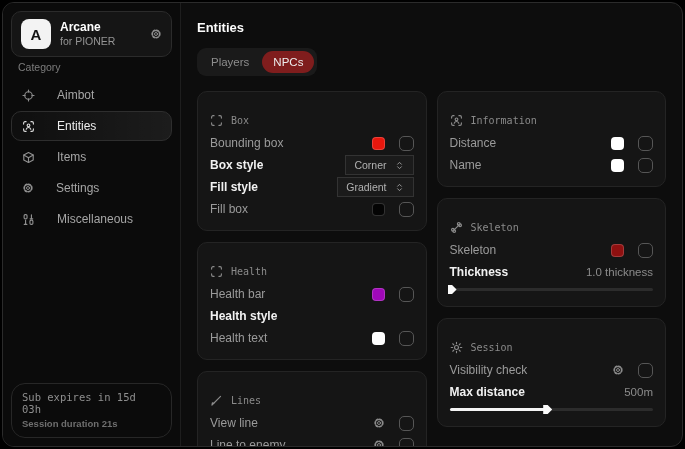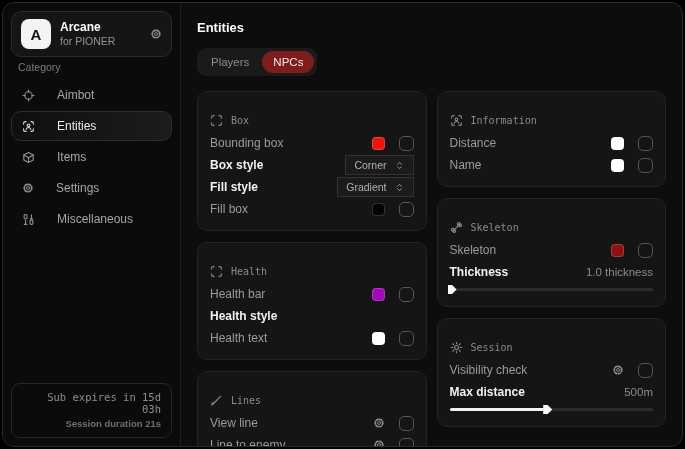--- a/index.html
+++ b/index.html
@@ -22,22 +22,22 @@
   .app-sub { font-size:10.5px; color:#949494; }
   .icon-btn { color:#8d8d8d; display:flex; align-items:center; cursor:pointer; }
   .category { color:#7c7c7c; font-size:10.5px; margin:4px 7px 6px; }
   .nav-item { display:flex; align-items:center; gap:22px; padding:7px 10px;
     margin:1px 0; color:#a6a6a6; font-size:12px; border:1px solid transparent;
     border-radius:10px; cursor:pointer; }
   .nav-item .nav-icon { display:flex; color:#8f8f8f; }
   .nav-item.active { border-color:#2e2e2e; color:#ececec;
     background:linear-gradient(90deg, rgba(255,255,255,0.015), rgba(255,255,255,0.07)); }
   .nav-item.active .nav-icon { color:#dcdcdc; }
-  .sidebar-footer { margin-top:auto; border:1px solid #272727; border-radius:9px;
-    padding:7px 10px 8px;text-align:right; }
+  .sidebar-footer { margin-top:auto; border:1px solid #272727; border-radius:14px;
+    padding:7px 10px 8px; }
   .footer-line1 { font-family:"DejaVu Sans Mono", monospace; font-size:10.5px;
     color:#8f8f8f; }
   .footer-line2 { font-size:9.5px; font-weight:700; color:#6f6f6f; margin-top:3px; }
 
   
   .main { flex:1; padding:14px 16px; overflow:hidden; }
   .main-title { font-size:13px; font-weight:700; color:#fcfcfc; margin:3px 0 13px; }
   .tabs { display:inline-flex; background:#1a1a1a; border-radius:9px; padding:3px; gap:2px; }
   .tab { padding:5px 11px; font-size:11.5px; color:#8d8d8d; border-radius:7px; cursor:pointer; }
   .tab.active { background:#7f1d1d; color:#ededed;border-radius:11px; }

